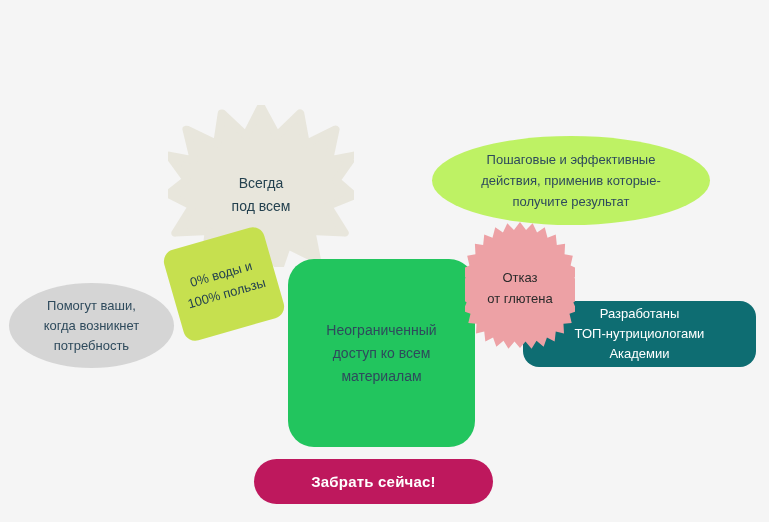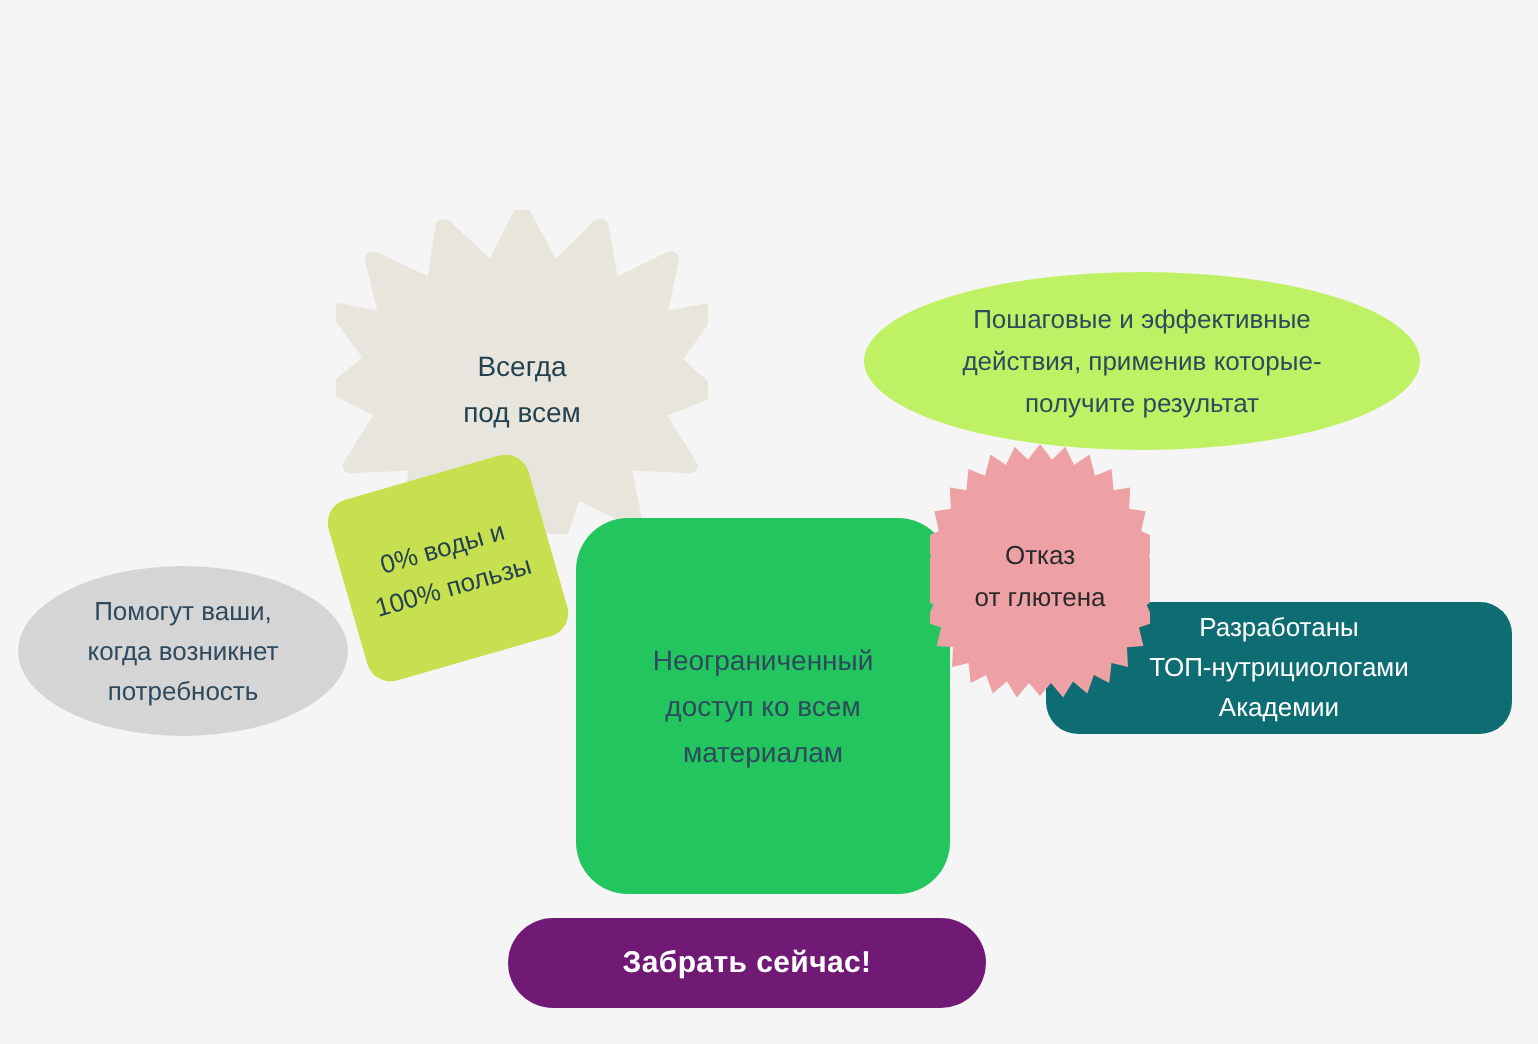--- a/index.html
+++ b/index.html
@@ -190,21 +190,21 @@
     line-height: 20px;
   }
 
   
   #cta-button {
     position: absolute;
     left: 254px;
     top: 459px;
     width: 239px;
     height: 45px;
-    background: #701a75;
+    background: #be185d;
     border: none;
     border-radius: 23px;
     color: #ffffff;
     font-family: "Liberation Sans", "DejaVu Sans", sans-serif;
     font-size: 15px;
     font-weight: 700;
     letter-spacing: 0.2px;
     cursor: pointer;
     z-index: 8;
     padding: 0;

